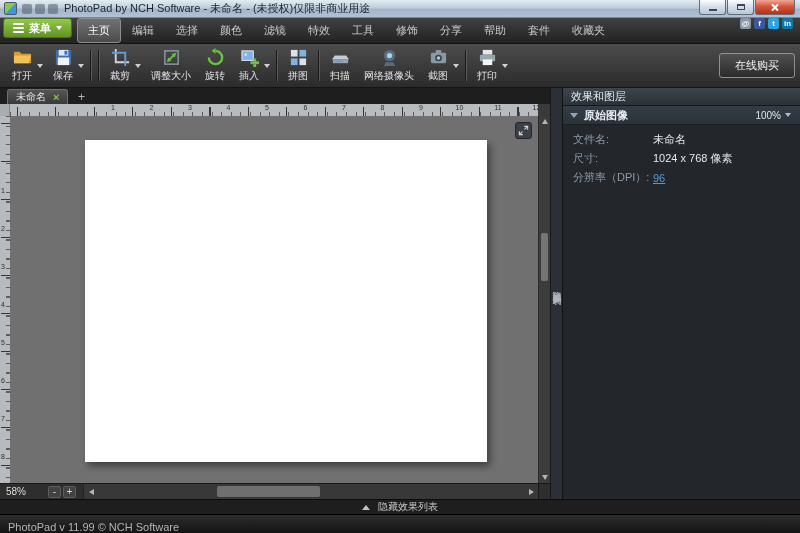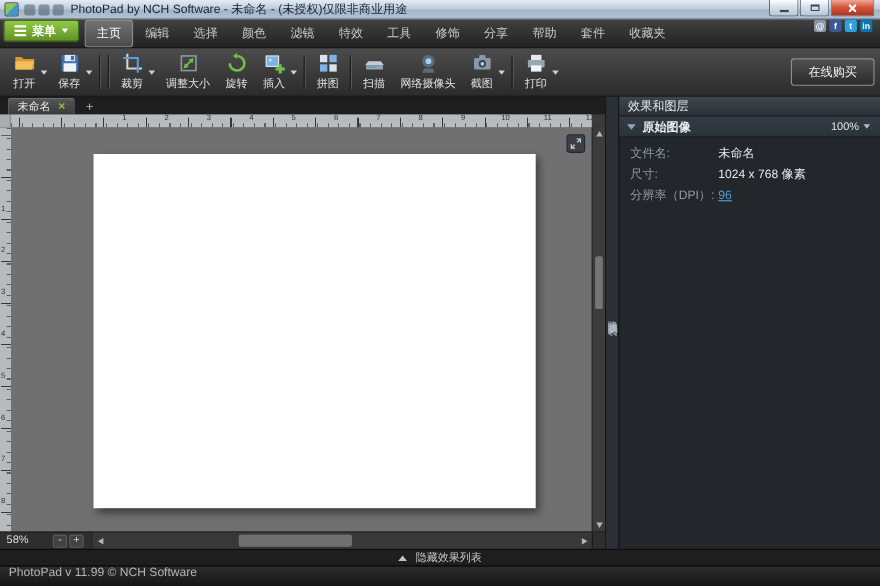--- a/index.html
+++ b/index.html
@@ -102,21 +102,21 @@
 .fields{padding:5px 0;}
 .field-row{display:flex;align-items:center;padding:2px 10px;font-size:11px;}
 .field-label{width:80px;flex:0 0 80px;color:#8c9aa7;}
 .field-value{color:#e3e8ed;}
 .field-value.link{color:#4f9ddb;text-decoration:underline;cursor:pointer;}
 
 
 .thumb-strip{height:15px;flex:0 0 15px;background:#1e1e1e;border-top:1px solid #0c0c0c;display:flex;align-items:center;justify-content:center;gap:8px;cursor:pointer;}
 .thumb-strip .chev-up{width:0;height:0;border-left:4px solid transparent;border-right:4px solid transparent;border-bottom:5px solid #c2c2c2;}
 .thumb-label{font-size:10px;color:#c8c8c8;}
-.statusbar{height:19px;flex:0 0 19px;background:linear-gradient(#2c2c2c,#151515);border-top:1px solid #000;display:flex;align-items:flex-start;padding:0 8px;}
+.statusbar{height:19px;flex:0 0 19px;background:linear-gradient(#2c2c2c,#151515);border-top:1px solid #000;display:flex;align-items:flex-end;padding:0 8px;}
 .status-text{font-size:11px;color:#b3b3b3;}
 </style>
 </head>
 <body>
 
 <div class="app">
 
   <div class="titlebar">
     <span class="app-icon"></span>
     <span class="tb-glyph"></span>

